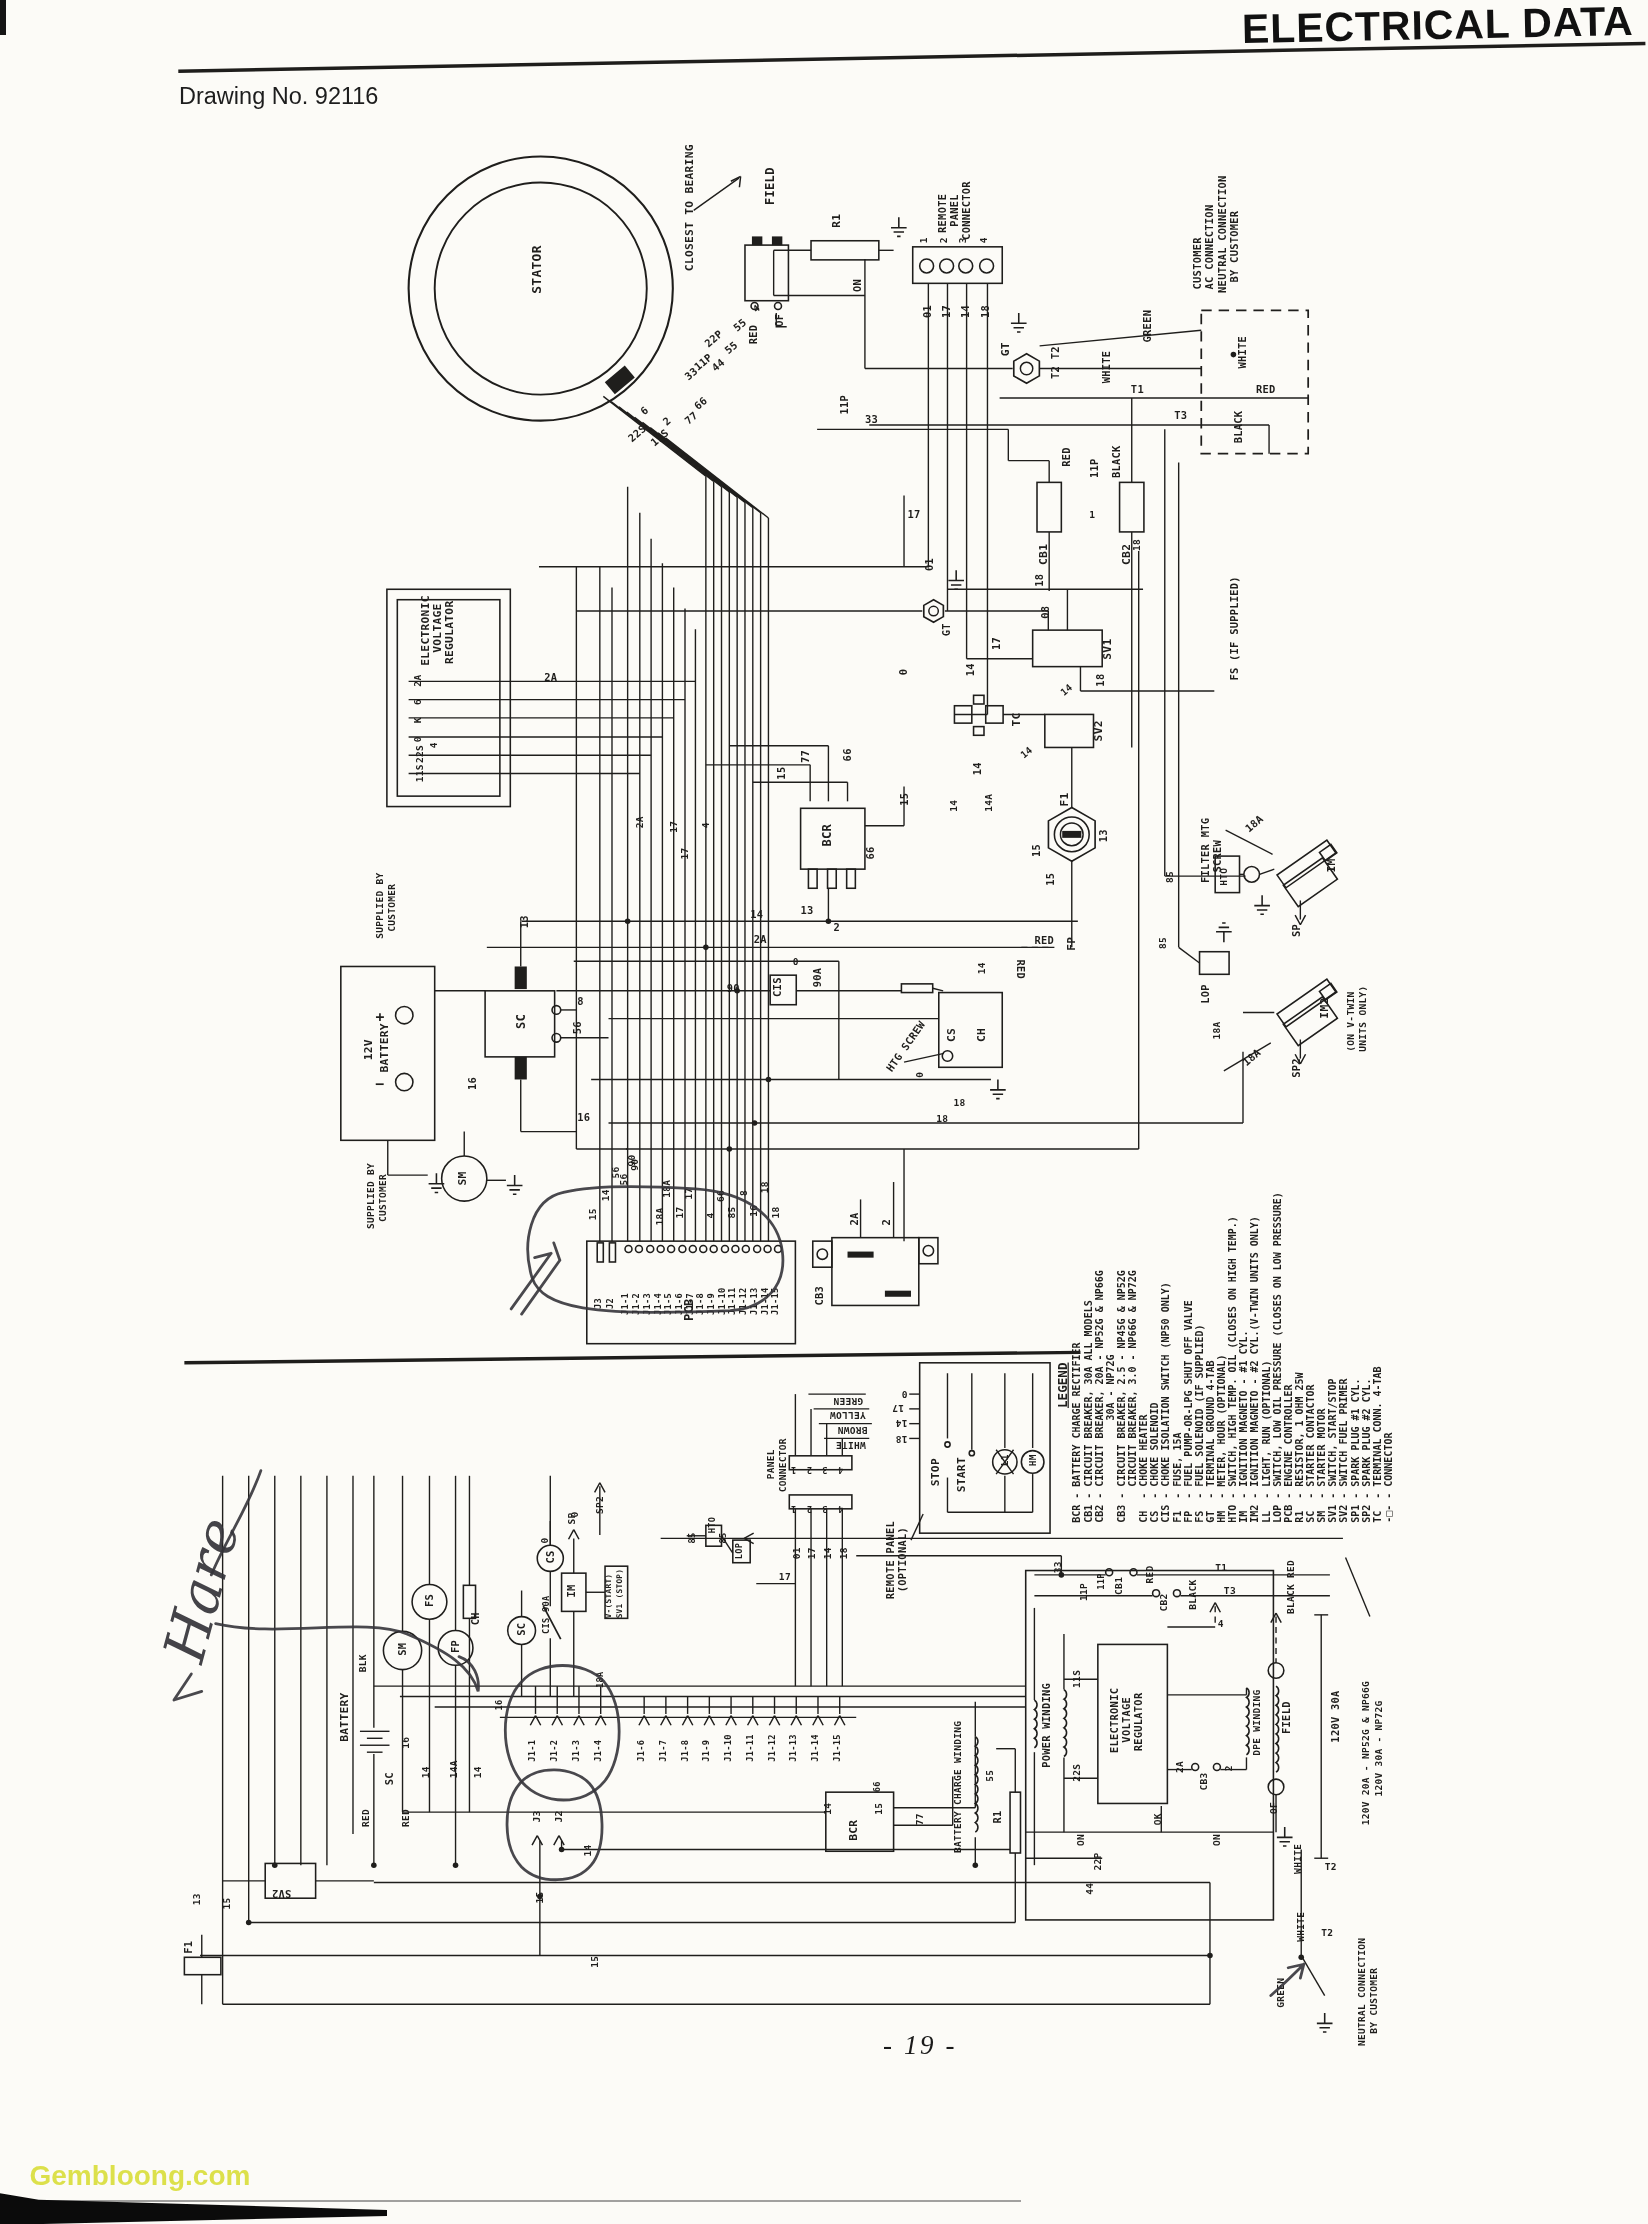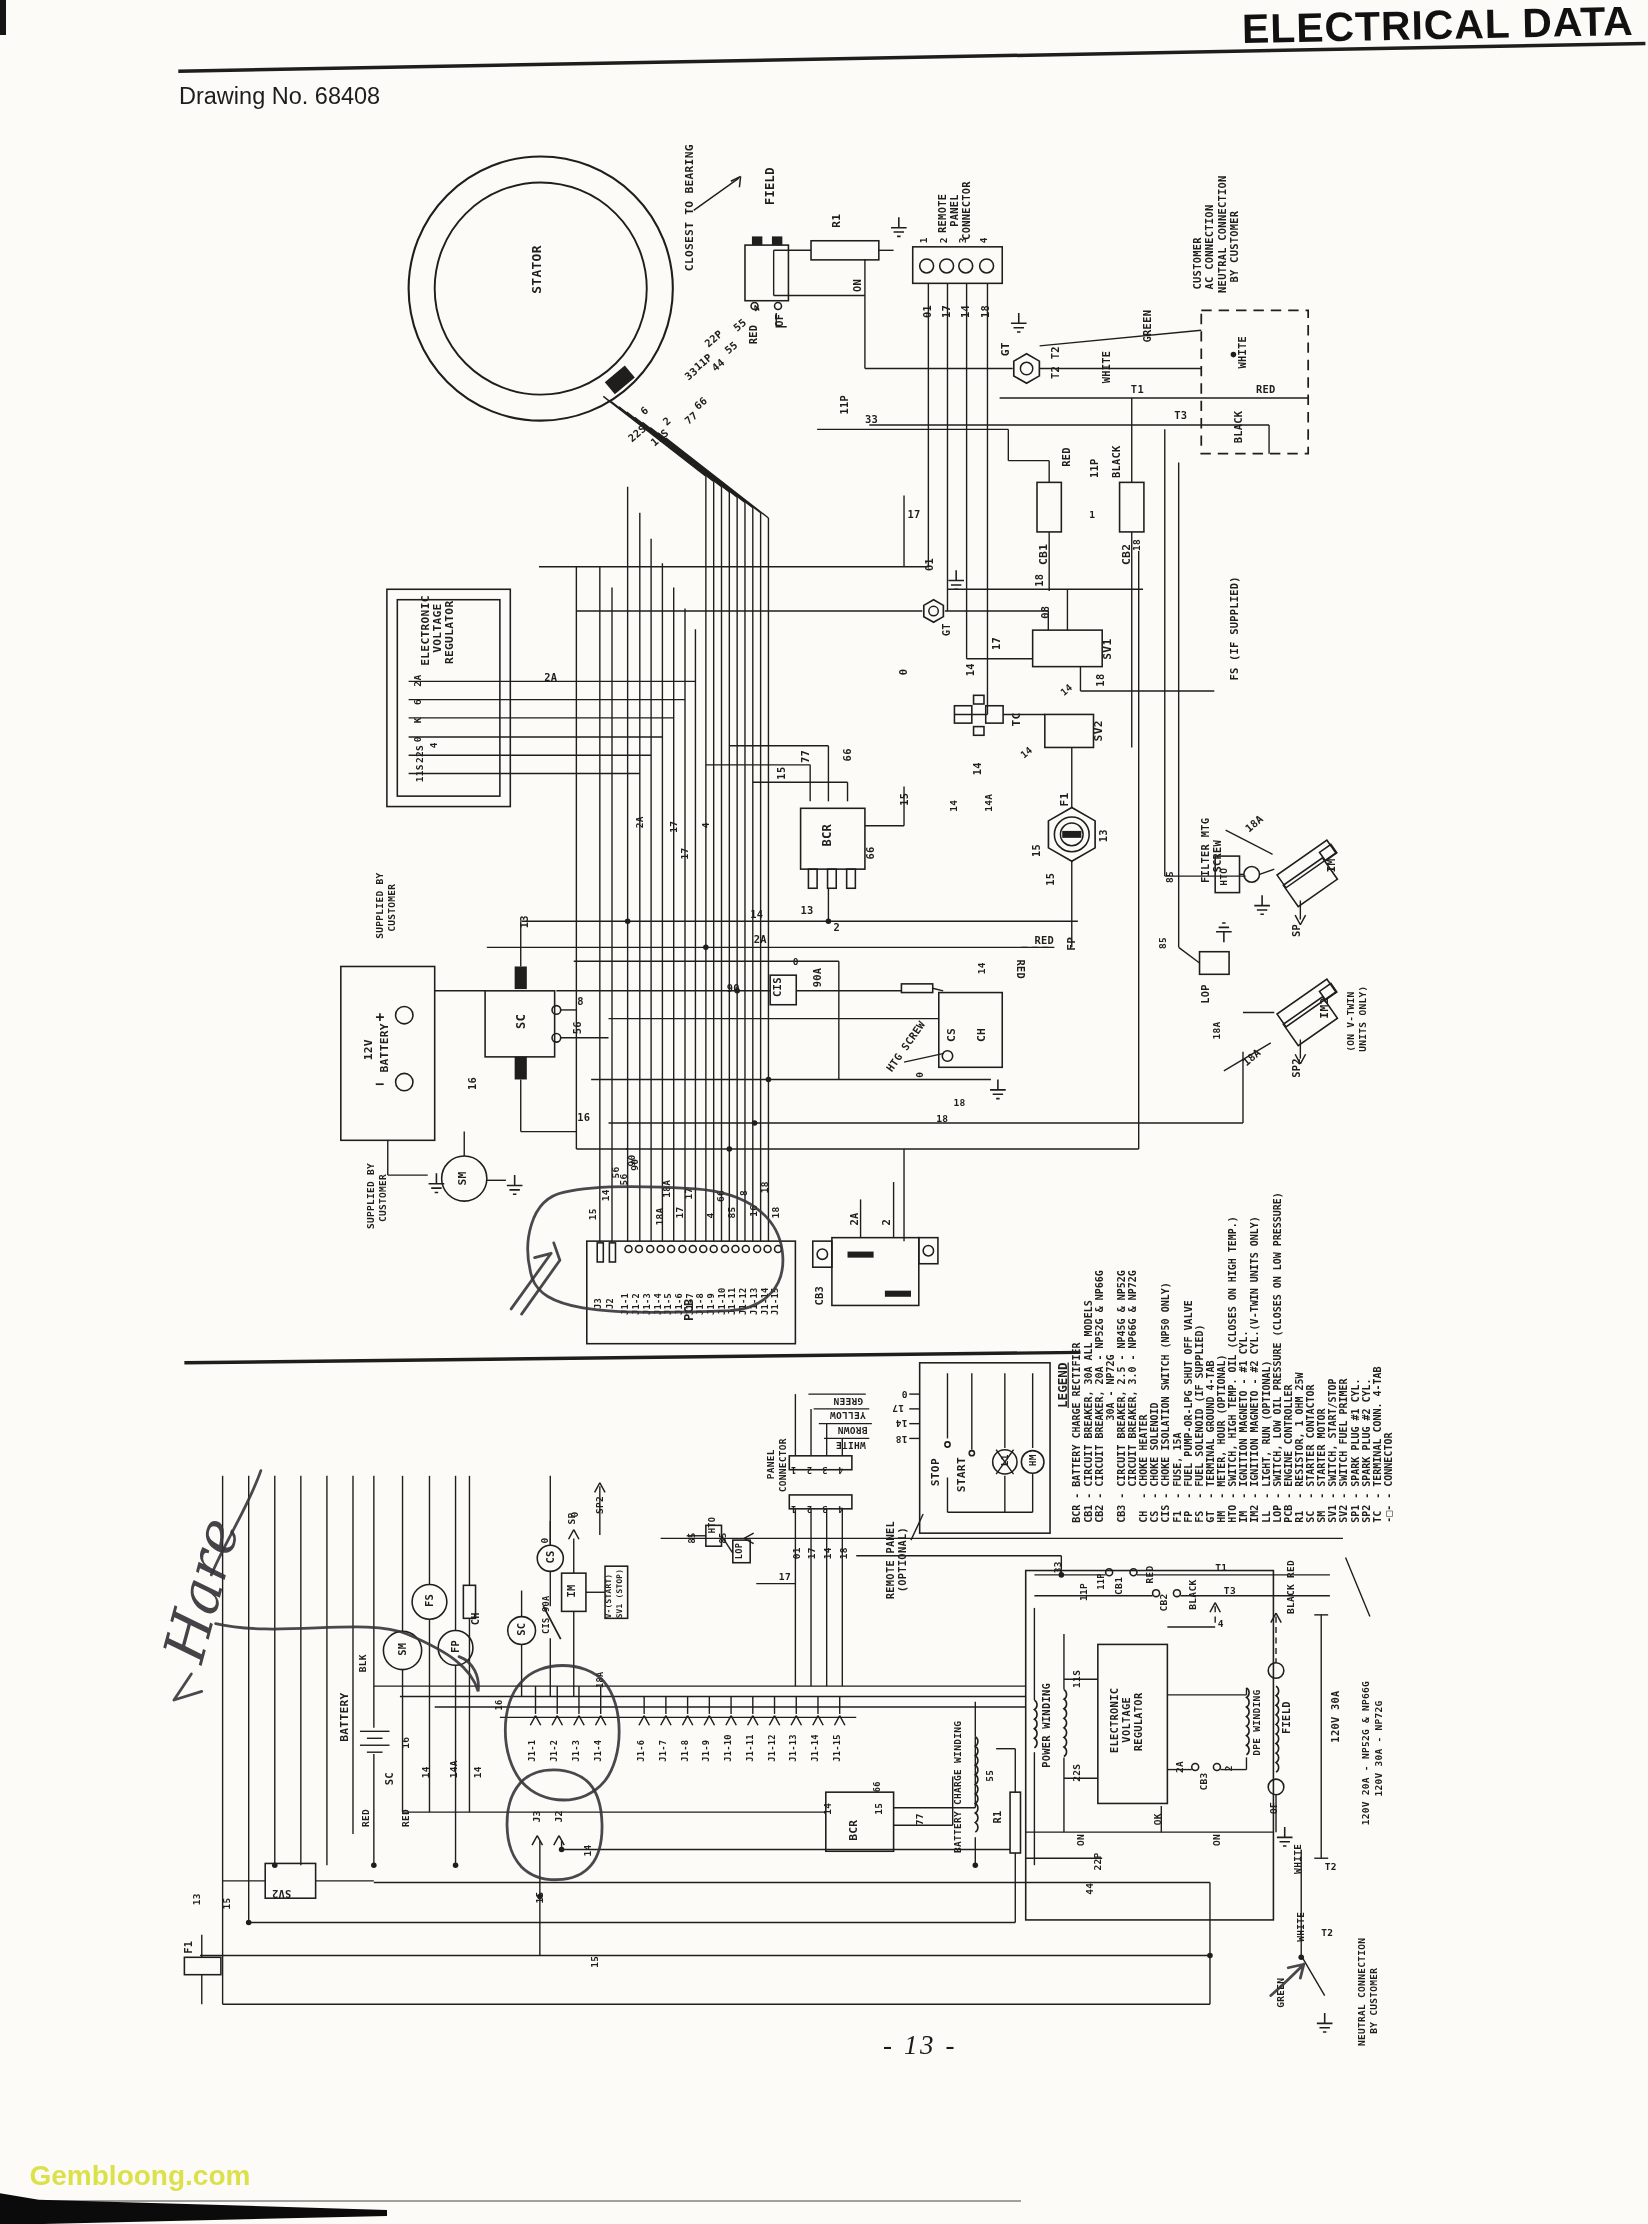--- a/index.html
+++ b/index.html
@@ -15,21 +15,21 @@
   .wedge{position:absolute;left:0;top:2189px;width:387px;height:36px;background:#0b0b0b;
          clip-path:polygon(0 12%,10% 30%,100% 58%,100% 75%,0 100%);}
   .sliver{position:absolute;left:0;top:0;width:6px;height:35px;background:#151515;}
   svg.schematic{position:absolute;left:0;top:0;}
 </style>
 </head>
 <body>
 
 <div class="page">
   <div class="hdr-title">ELECTRICAL DATA</div>
-  <div class="drawing-no">Drawing No. 68408</div>
+  <div class="drawing-no">Drawing No. 92116</div>
 
   <svg class="schematic" width="1649" height="2225" viewBox="0 0 1897 2560" aria-label="wiring schematic">
       <line x1="205" y1="82" x2="1893" y2="50" stroke="#1f1e1c" stroke-width="4"></line>
       <line x1="212" y1="1568" x2="1243" y2="1556" stroke="#1f1e1c" stroke-width="4"></line>
       <line x1="694" y1="456" x2="812" y2="548" stroke="#1f1e1c" stroke-width="1.6"></line>
       <line x1="703" y1="462" x2="821" y2="554" stroke="#1f1e1c" stroke-width="1.6"></line>
       <line x1="712" y1="468" x2="830" y2="560" stroke="#1f1e1c" stroke-width="1.6"></line>
       <line x1="721" y1="474" x2="839" y2="566" stroke="#1f1e1c" stroke-width="1.6"></line>
       <line x1="730" y1="480" x2="848" y2="572" stroke="#1f1e1c" stroke-width="1.6"></line>
       <line x1="739" y1="486" x2="857" y2="578" stroke="#1f1e1c" stroke-width="1.6"></line>
@@ -795,19 +795,19 @@
       <path d="M600,1935 C575,1960 575,2020 600,2050 C625,2078 672,2078 695,2050 C718,2022 718,1962 695,1935 C672,1910 622,1910 600,1935" fill="none" stroke="#35343a" stroke-width="3.2" stroke-linecap="round" opacity="0.9"></path>
       <path d="M598,2052 C578,2075 578,2125 600,2148 C620,2168 662,2168 680,2146 C698,2124 696,2072 678,2052 C660,2032 616,2030 598,2052" fill="none" stroke="#35343a" stroke-width="3.2" stroke-linecap="round" opacity="0.9"></path>
       <path d="M588,1506 L634,1442 M600,1512 L644,1450 M634,1442 L615,1447 M644,1450 L637,1430" fill="none" stroke="#35343a" stroke-width="3.2" stroke-linecap="round" opacity="0.9"></path>
       <path d="M300,1692 C285,1735 258,1775 243,1812" fill="none" stroke="#35343a" stroke-width="3.2" stroke-linecap="round" opacity="0.9"></path>
       <path d="M248,1868 C320,1885 420,1860 468,1880 C515,1900 542,1918 550,1946 C552,1930 545,1912 528,1906" fill="none" stroke="#35343a" stroke-width="3.2" stroke-linecap="round" opacity="0.9"></path>
       <path d="M200,1956 L220,1926 M200,1956 L232,1946" fill="none" stroke="#35343a" stroke-width="3.2" stroke-linecap="round" opacity="0.9"></path>
       <path d="M1462,2296 C1478,2282 1490,2270 1500,2260 M1500,2260 L1482,2264 M1500,2260 L1496,2276" fill="none" stroke="#35343a" stroke-width="3.2" stroke-linecap="round" opacity="0.9"></path>
       <text x="232" y="1916" fill="#35343a" font-size="66" font-family="&quot;DejaVu Serif&quot;, serif" font-style="italic" transform="rotate(-75 232 1916)" opacity="0.92">Hare</text>
     </svg>
 
-  <div class="pageno">- 13 -</div>
+  <div class="pageno">- 19 -</div>
   <div class="watermark">Gembloong.com</div>
   <div class="scanline"></div>
   <div class="wedge"></div>
   <div class="sliver"></div>
 </div>
 
 
 </body></html>

